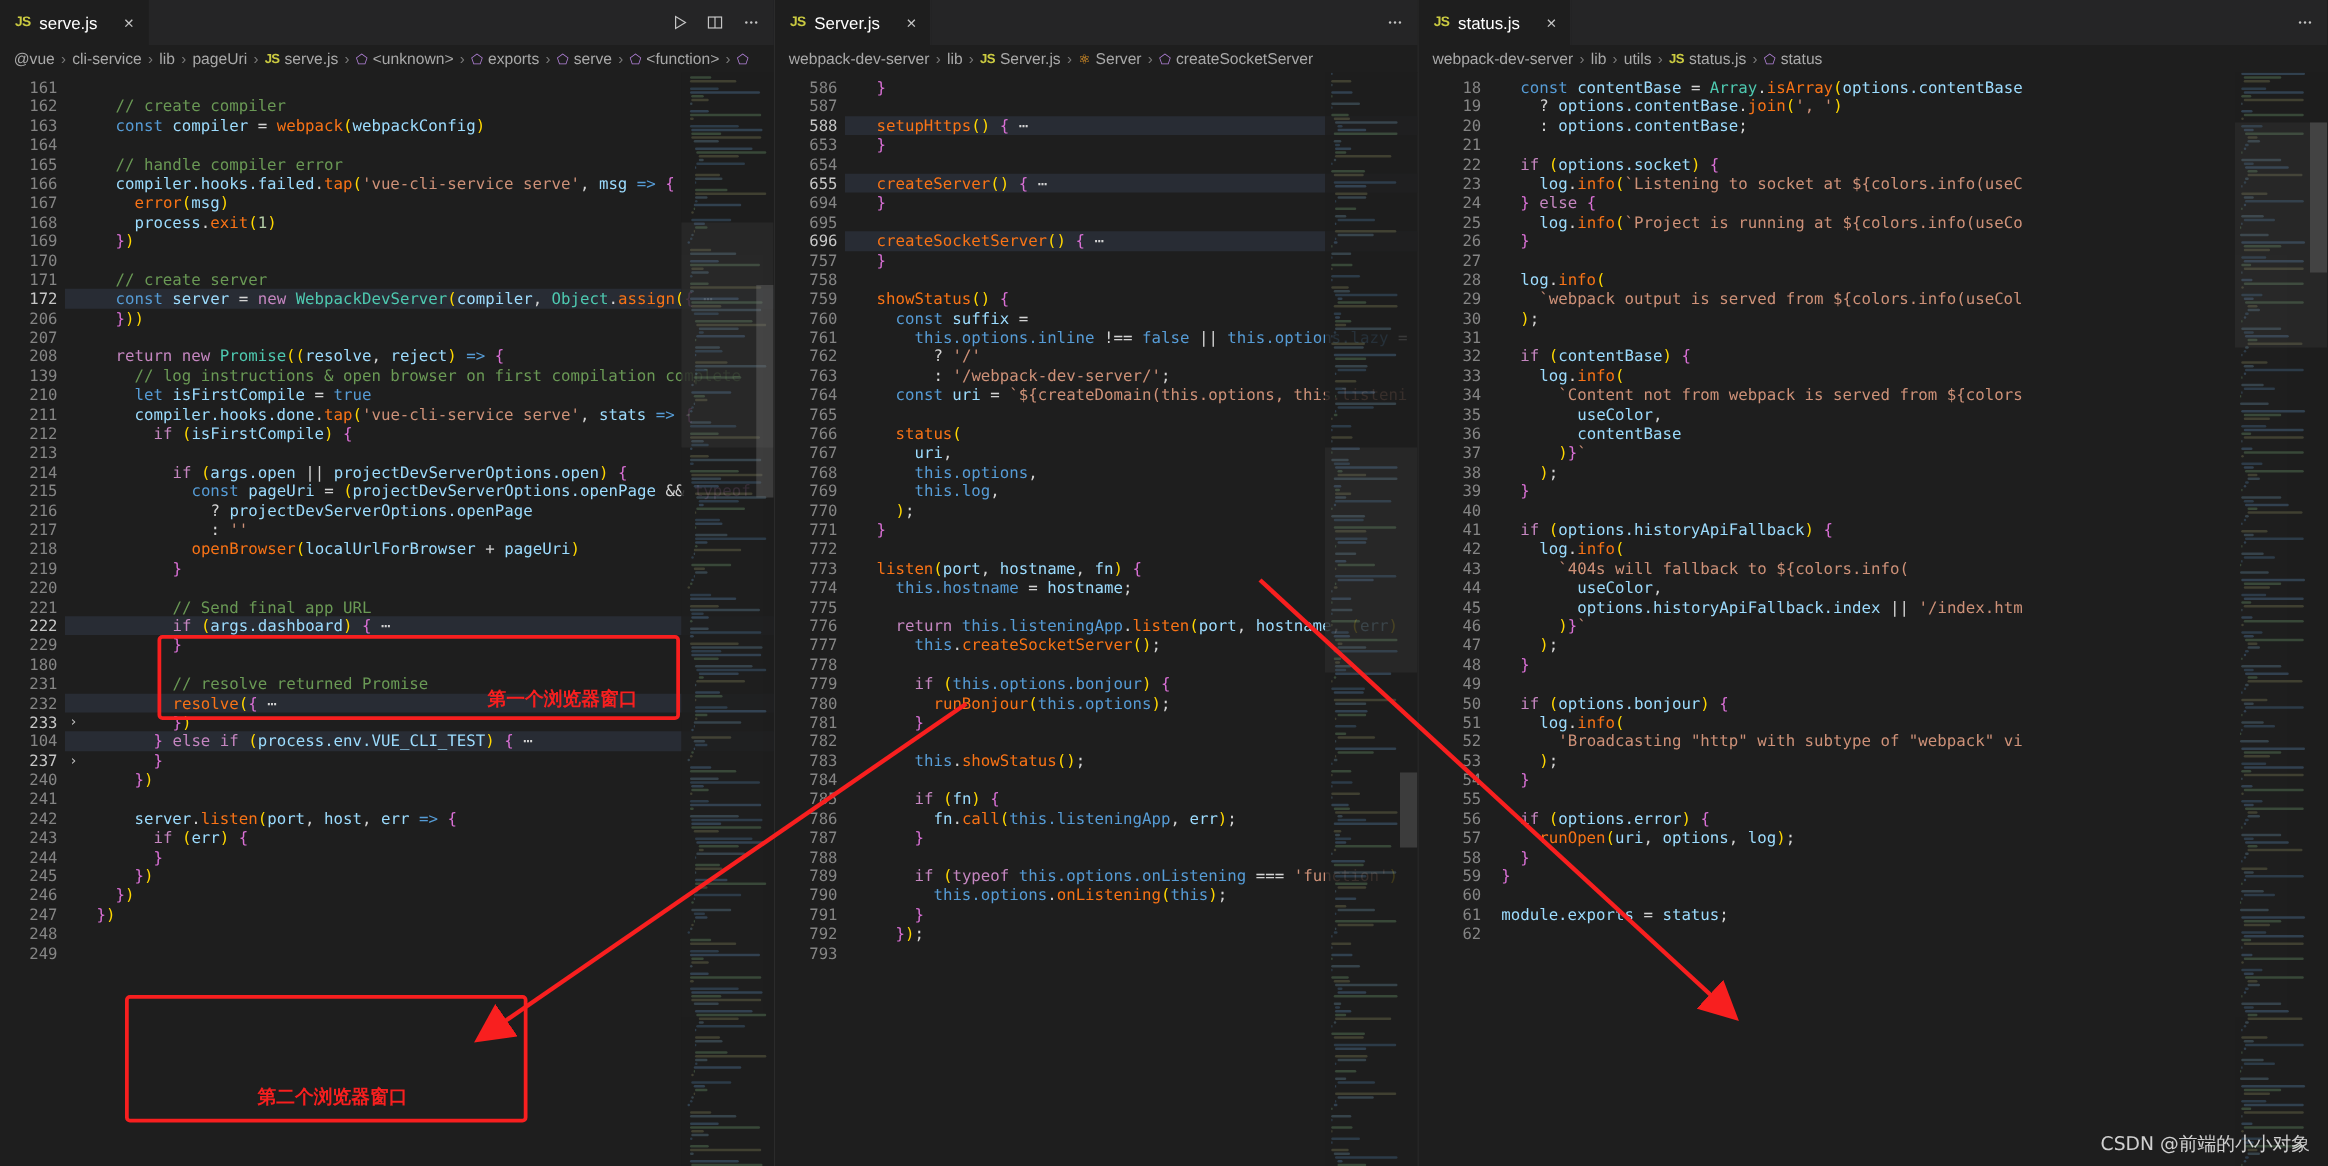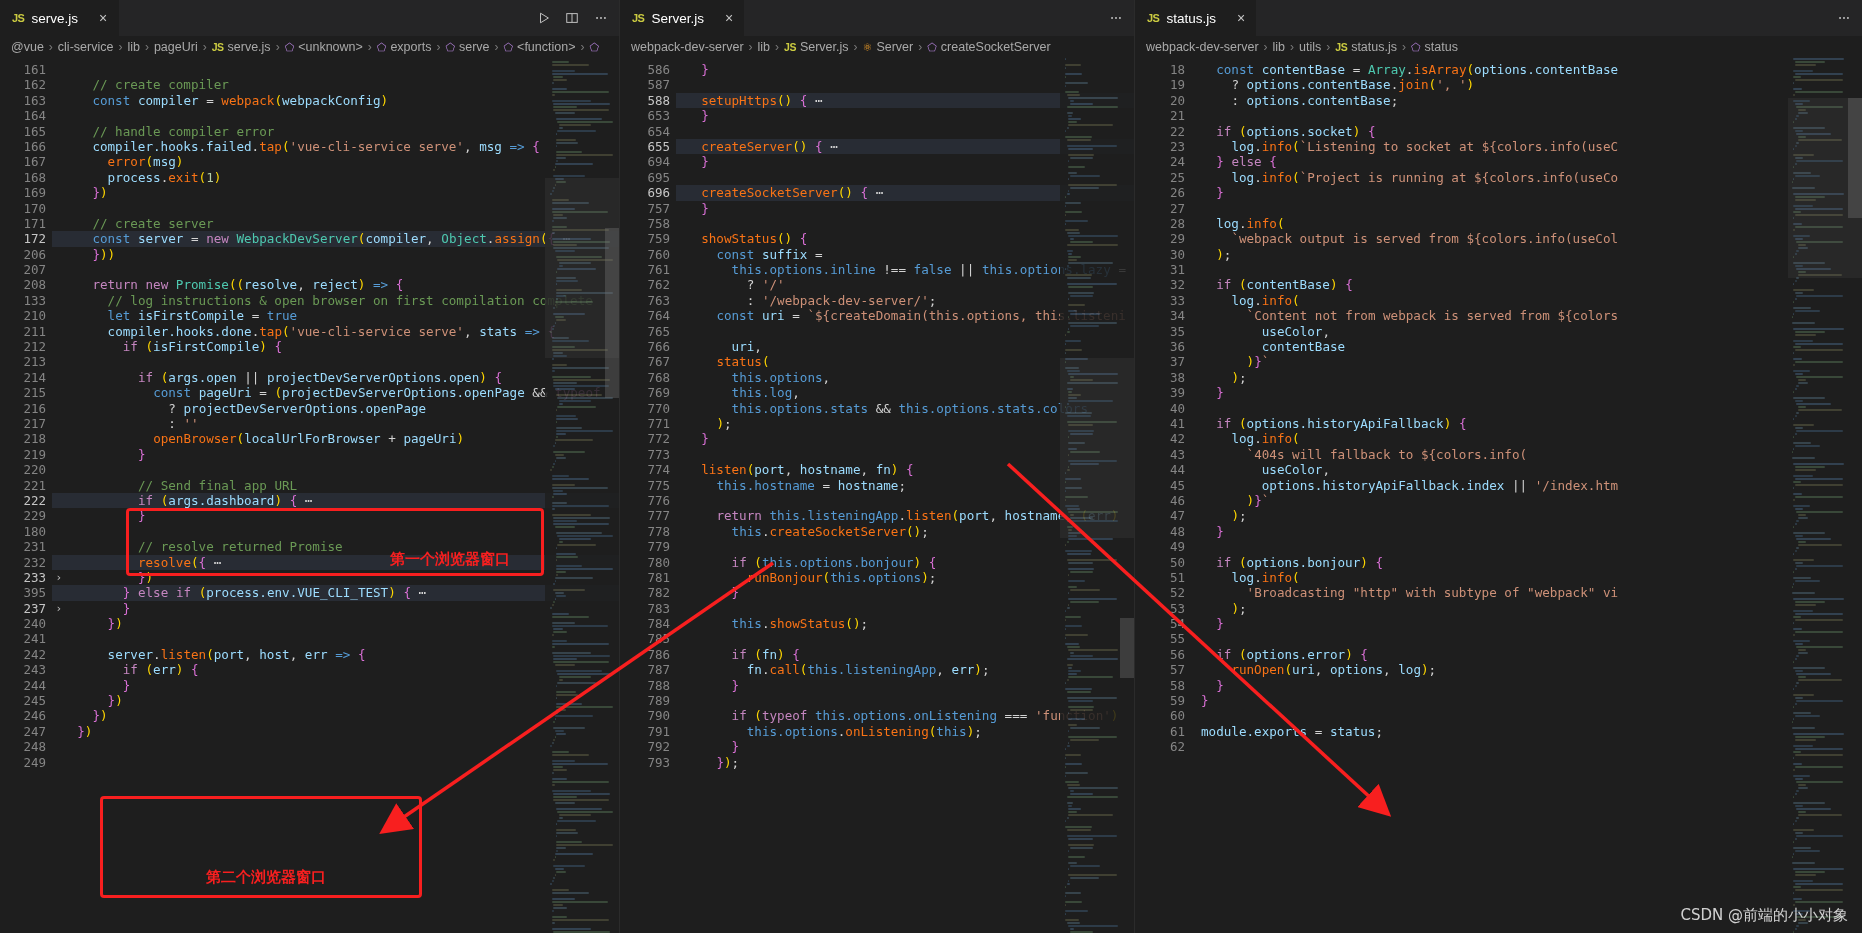--- a/index.html
+++ b/index.html
@@ -185,40 +185,40 @@
           <div class="ln">166</div>
           <div class="ln">167</div>
           <div class="ln">168</div>
           <div class="ln">169</div>
           <div class="ln">170</div>
           <div class="ln">171</div>
           <div class="ln cur">172<span class="fold">›</span></div>
           <div class="ln">206</div>
           <div class="ln">207</div>
           <div class="ln">208</div>
-          <div class="ln">133</div>
+          <div class="ln">139</div>
           <div class="ln">210</div>
           <div class="ln">211</div>
           <div class="ln">212</div>
           <div class="ln">213</div>
           <div class="ln">214</div>
           <div class="ln">215</div>
           <div class="ln">216</div>
           <div class="ln">217</div>
           <div class="ln">218</div>
           <div class="ln">219</div>
           <div class="ln">220</div>
           <div class="ln">221</div>
           <div class="ln cur">222<span class="fold">›</span></div>
           <div class="ln">229</div>
           <div class="ln">180</div>
           <div class="ln">231</div>
           <div class="ln">232</div>
           <div class="ln cur">233<span class="fold">›</span></div>
-          <div class="ln">395</div>
+          <div class="ln">104</div>
           <div class="ln cur">237<span class="fold">›</span></div>
           <div class="ln">240</div>
           <div class="ln">241</div>
           <div class="ln">242</div>
           <div class="ln">243</div>
           <div class="ln">244</div>
           <div class="ln">245</div>
           <div class="ln">246</div>
           <div class="ln">247</div>
           <div class="ln">248</div>
@@ -673,25 +673,24 @@
           <div class="cl hl"><span class="pun"> </span><span class="pun"> </span><span class="fn">createSocketServer</span><span class="y">(</span><span class="y">)</span><span class="pun"> </span><span class="p">{</span><span class="pun"> </span><span class="pun">⋯</span></div>
           <div class="cl"><span class="pun"> </span><span class="pun"> </span><span class="p">}</span></div>
           <div class="cl">&nbsp;</div>
           <div class="cl"><span class="pun"> </span><span class="pun"> </span><span class="fn">showStatus</span><span class="y">(</span><span class="y">)</span><span class="pun"> </span><span class="p">{</span></div>
           <div class="cl"><span class="pun"> </span><span class="pun"> </span><span class="pun"> </span><span class="pun"> </span><span class="kw2">const</span><span class="pun"> </span><span class="var">suffix</span><span class="pun"> </span><span class="pun">=</span></div>
           <div class="cl"><span class="pun"> </span><span class="pun"> </span><span class="pun"> </span><span class="pun"> </span><span class="pun"> </span><span class="pun"> </span><span class="kw2">this.options.inline</span><span class="pun"> </span><span class="pun">!</span><span class="pun">=</span><span class="pun">=</span><span class="pun"> </span><span class="kw2">false</span><span class="pun"> </span><span class="pun">|</span><span class="pun">|</span><span class="pun"> </span><span class="kw2">this.options.lazy</span><span class="pun"> </span><span class="pun">=</span></div>
           <div class="cl"><span class="pun"> </span><span class="pun"> </span><span class="pun"> </span><span class="pun"> </span><span class="pun"> </span><span class="pun"> </span><span class="pun"> </span><span class="pun"> </span><span class="pun">?</span><span class="pun"> </span><span class="str">'/'</span></div>
           <div class="cl"><span class="pun"> </span><span class="pun"> </span><span class="pun"> </span><span class="pun"> </span><span class="pun"> </span><span class="pun"> </span><span class="pun"> </span><span class="pun"> </span><span class="pun">:</span><span class="pun"> </span><span class="str">'/webpack-dev-server/'</span><span class="pun">;</span></div>
           <div class="cl"><span class="pun"> </span><span class="pun"> </span><span class="pun"> </span><span class="pun"> </span><span class="kw2">const</span><span class="pun"> </span><span class="var">uri</span><span class="pun"> </span><span class="pun">=</span><span class="pun"> </span><span class="str">`${createDomain(this.options, this.listeni</span></div>
           <div class="cl">&nbsp;</div>
+          <div class="cl"><span class="pun"> </span><span class="pun"> </span><span class="pun"> </span><span class="pun"> </span><span class="fn">status</span><span class="y">(</span></div>
           <div class="cl"><span class="pun"> </span><span class="pun"> </span><span class="pun"> </span><span class="pun"> </span><span class="pun"> </span><span class="pun"> </span><span class="var">uri</span><span class="pun">,</span></div>
-          <div class="cl"><span class="pun"> </span><span class="pun"> </span><span class="pun"> </span><span class="pun"> </span><span class="fn">status</span><span class="y">(</span></div>
           <div class="cl"><span class="pun"> </span><span class="pun"> </span><span class="pun"> </span><span class="pun"> </span><span class="pun"> </span><span class="pun"> </span><span class="kw2">this.options</span><span class="pun">,</span></div>
           <div class="cl"><span class="pun"> </span><span class="pun"> </span><span class="pun"> </span><span class="pun"> </span><span class="pun"> </span><span class="pun"> </span><span class="kw2">this.log</span><span class="pun">,</span></div>
-          <div class="cl"><span class="pun"> </span><span class="pun"> </span><span class="pun"> </span><span class="pun"> </span><span class="pun"> </span><span class="pun"> </span><span class="kw2">this.options.stats</span><span class="pun"> </span><span class="pun">&amp;</span><span class="pun">&amp;</span><span class="pun"> </span><span class="kw2">this.options.stats.colors</span></div>
           <div class="cl"><span class="pun"> </span><span class="pun"> </span><span class="pun"> </span><span class="pun"> </span><span class="y">)</span><span class="pun">;</span></div>
           <div class="cl"><span class="pun"> </span><span class="pun"> </span><span class="p">}</span></div>
           <div class="cl">&nbsp;</div>
           <div class="cl"><span class="pun"> </span><span class="pun"> </span><span class="fn">listen</span><span class="y">(</span><span class="var">port</span><span class="pun">,</span><span class="pun"> </span><span class="var">hostname</span><span class="pun">,</span><span class="pun"> </span><span class="var">fn</span><span class="y">)</span><span class="pun"> </span><span class="p">{</span></div>
           <div class="cl"><span class="pun"> </span><span class="pun"> </span><span class="pun"> </span><span class="pun"> </span><span class="kw2">this.hostname</span><span class="pun"> </span><span class="pun">=</span><span class="pun"> </span><span class="var">hostname</span><span class="pun">;</span></div>
           <div class="cl">&nbsp;</div>
           <div class="cl"><span class="pun"> </span><span class="pun"> </span><span class="pun"> </span><span class="pun"> </span><span class="kw">return</span><span class="pun"> </span><span class="kw2">this.listeningApp</span><span class="pun">.</span><span class="fn">listen</span><span class="y">(</span><span class="var">port</span><span class="pun">,</span><span class="pun"> </span><span class="var">hostname</span><span class="pun">,</span><span class="pun"> </span><span class="y">(</span><span class="var">err</span><span class="y">)</span></div>
           <div class="cl"><span class="pun"> </span><span class="pun"> </span><span class="pun"> </span><span class="pun"> </span><span class="pun"> </span><span class="pun"> </span><span class="kw2">this</span><span class="pun">.</span><span class="fn">createSocketServer</span><span class="y">(</span><span class="y">)</span><span class="pun">;</span></div>
           <div class="cl">&nbsp;</div>
           <div class="cl"><span class="pun"> </span><span class="pun"> </span><span class="pun"> </span><span class="pun"> </span><span class="pun"> </span><span class="pun"> </span><span class="kw">if</span><span class="pun"> </span><span class="y">(</span><span class="kw2">this.options.bonjour</span><span class="y">)</span><span class="pun"> </span><span class="p">{</span></div>

